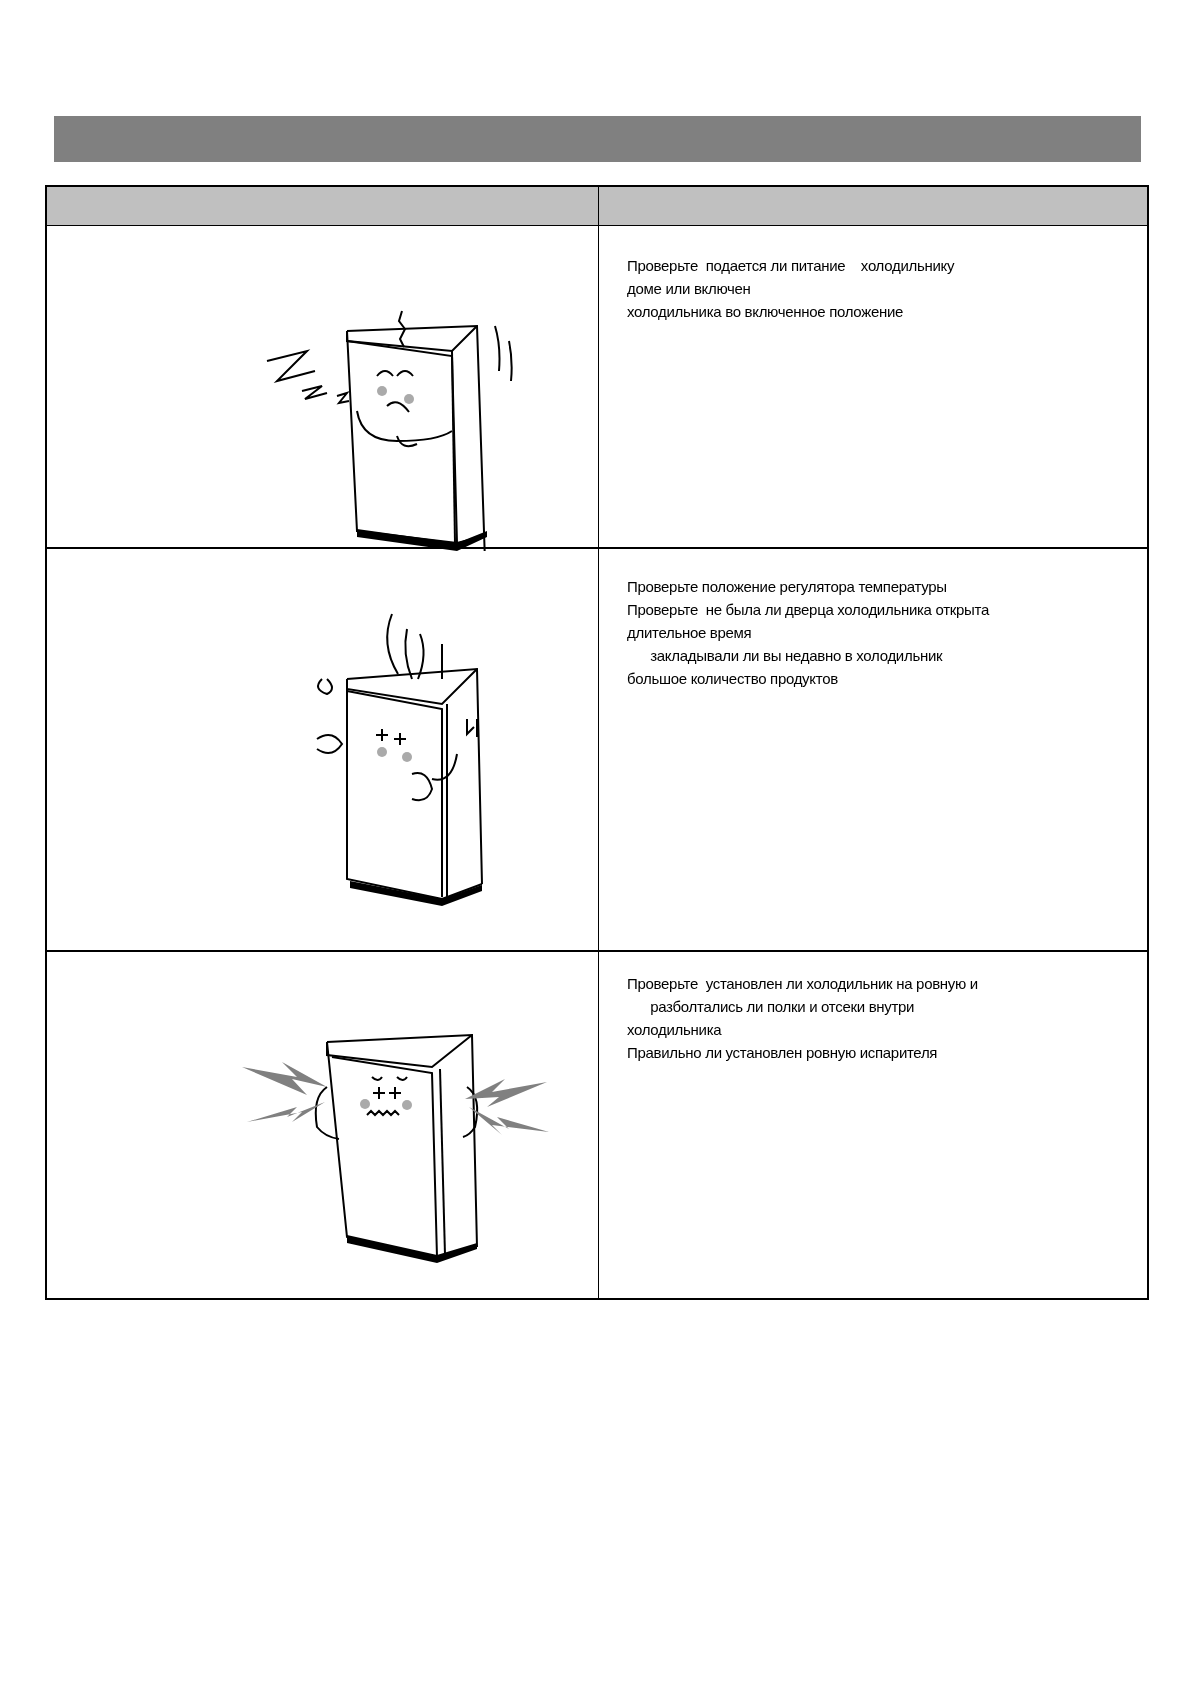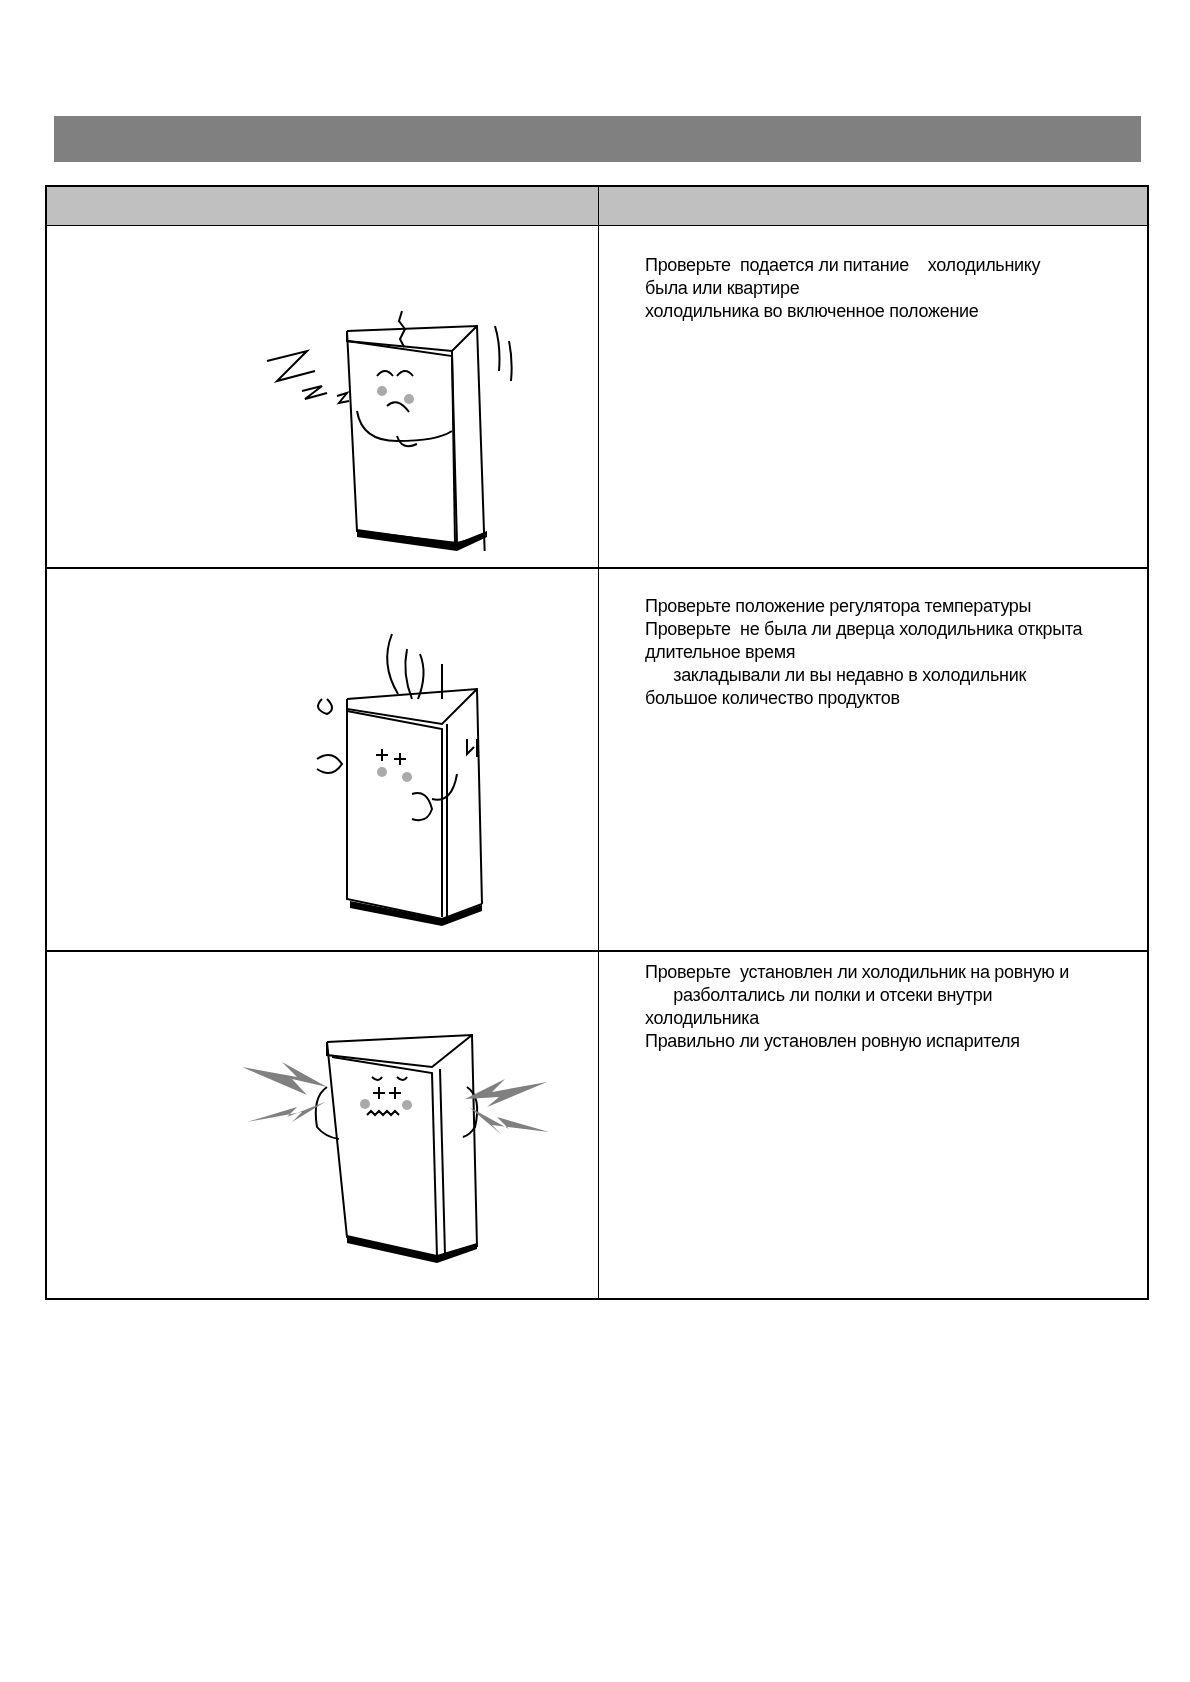--- a/index.html
+++ b/index.html
@@ -10,21 +10,21 @@
   .tbl { position: absolute; left: 45px; top: 185px; width: 1104px; height: 1115px;
          border: 2px solid #000; box-sizing: border-box; }
   .hdr { position: absolute; left: 0; top: 0; width: 100%; height: 39px; background: #c0c0c0;
          border-bottom: 1px solid #000; box-sizing: border-box; }
   .vline { position: absolute; left: 551px; top: 0; bottom: 0; width: 1px; background: #000; }
   .hdr-col { position: absolute; top: 0; height: 39px; }
   .row { position: absolute; left: 0; width: 100%; box-sizing: border-box; }
   .row.sep { border-top: 2px solid #000; }
   .cell-img { position: absolute; left: 0; top: 0; width: 551px; height: 100%; }
   .cell-text { position: absolute; left: 580px; top: 0; width: 510px; height: 100%; }
-  .line { font-size: 18px; line-height: 23px; white-space: pre; letter-spacing: -0.3px; margin-left: 18px; }
+  .line { font-size: 15px; line-height: 23px; white-space: pre; letter-spacing: -0.3px; }
   svg { position: absolute; }
 </style>
 </head>
 <body>
 
 <div class="title-bar"></div>
 
 <div class="tbl">
   <div class="hdr">
     <div class="hdr-col" style="left:0;width:551px"></div>
@@ -49,26 +49,26 @@
           <path d="M20 80 L60 70 L30 100 L68 90 M55 110 L75 105 L58 118 L80 112 M90 115 L100 112 L92 122 L102 120"></path>
           <path d="M248 45 q6 20 4 45 M262 60 q4 20 2 40"></path>
         </g>
         <circle cx="135" cy="110" r="5" fill="#aaa"></circle>
         <circle cx="162" cy="118" r="5" fill="#aaa"></circle>
         <path d="M110 248 L210 262 L240 250 L240 256 L210 270 L110 256 Z" fill="#000"></path>
       </svg>
     </div>
     <div class="cell-text" style="padding-top:28px">
       <div class="line">Проверьте  подается ли питание    холодильнику</div>
-      <div class="line">была или квартире</div>
+      <div class="line">доме или включен</div>
       <div class="line">холодильника во включенное положение</div>
     </div>
   </div>
 
-  <div class="row sep" style="top:380px;height:382px">
+  <div class="row sep" style="top:360px;height:382px">
     <div class="cell-img">
       <svg style="left:245px;top:60px" width="240" height="300" viewBox="0 0 240 300">
         <g fill="none" stroke="#000" stroke-width="2">
           <path d="M55 70 L185 60 L190 275"></path>
           <path d="M55 70 L55 270 L150 290 L190 275"></path>
           <path d="M55 70 L55 80 L150 95 L185 60"></path>
           <path d="M55 82 L150 100 L150 288"></path>
           <path d="M155 95 L155 288"></path>
           <path d="M100 5 q-12 30 6 60 M115 20 q-5 25 5 50 M128 25 q8 20 -2 45 M150 35 L150 70"></path>
           <path d="M30 70 q-10 10 5 15 q10 -5 0 -15"></path>
@@ -110,20 +110,20 @@
           <path d="M5 60 L60 70 L45 55 L90 80 L55 72 L70 88 Z"></path>
           <path d="M10 115 L60 100 L50 110 L88 95 L55 115 L65 105 Z"></path>
           <path d="M310 75 L255 85 L268 72 L228 92 L262 90 L250 100 Z"></path>
           <path d="M312 125 L260 110 L272 122 L232 100 L265 128 L255 118 Z"></path>
         </g>
         <circle cx="128" cy="97" r="5" fill="#aaa"></circle>
         <circle cx="170" cy="98" r="5" fill="#aaa"></circle>
         <path d="M110 228 L200 248 L240 236 L240 242 L200 256 L110 236 Z" fill="#000"></path>
       </svg>
     </div>
-    <div class="cell-text" style="padding-top:9px">
+    <div class="cell-text" style="padding-top:20px">
       <div class="line">Проверьте  установлен ли холодильник на ровную и</div>
       <div class="line">      разболтались ли полки и отсеки внутри</div>
       <div class="line">холодильника</div>
       <div class="line">Правильно ли установлен ровную испарителя</div>
     </div>
   </div>
 </div>
 
 </body></html>

